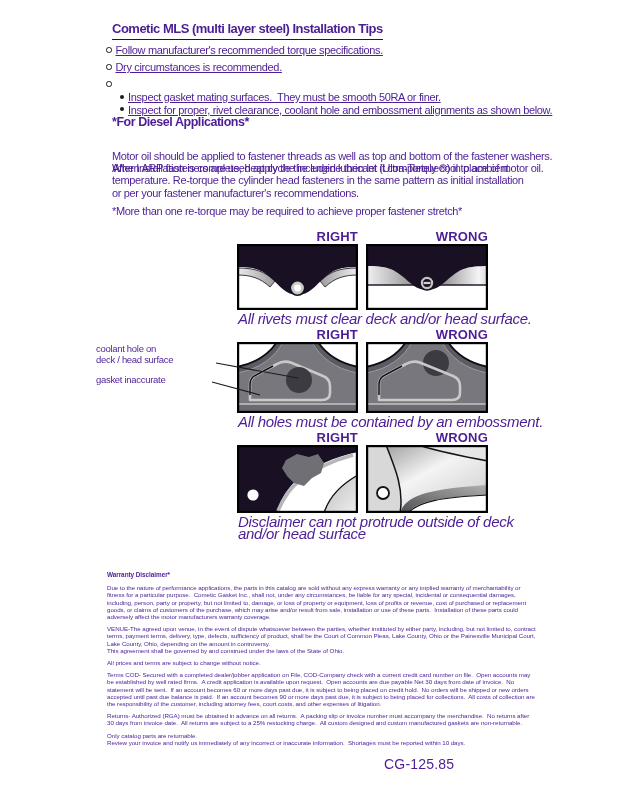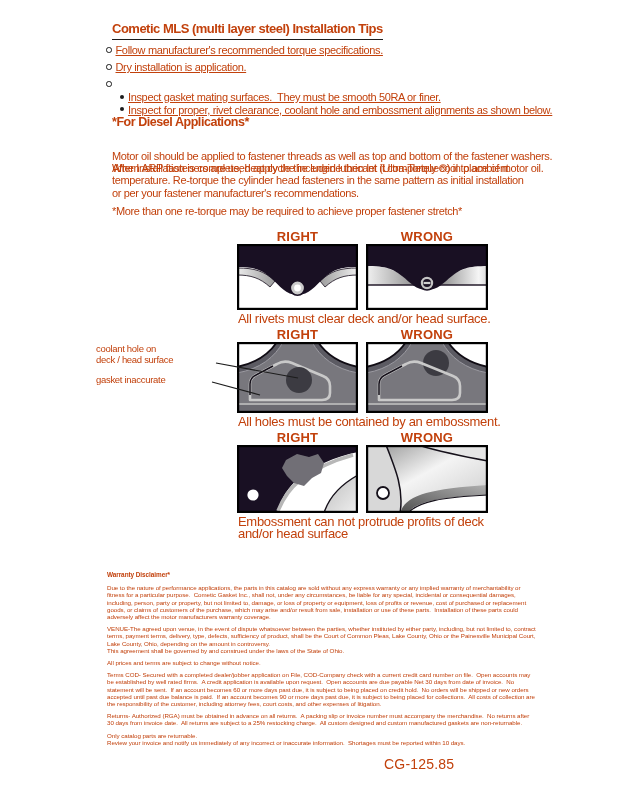--- a/index.html
+++ b/index.html
@@ -1,18 +1,18 @@
 <!DOCTYPE html>
 <html><head>
 <meta charset="utf-8">
 <style>
   html,body{margin:0;padding:0;background:#ffffff;}
   .page{
     position:relative;width:618px;height:800px;background:#ffffff;overflow:hidden;
-    font-family:"Liberation Sans",sans-serif;color:#c2410c;
+    font-family:"Liberation Sans",sans-serif;color:#4c1d95;
   }
   .abs{position:absolute;}
   .pre{white-space:pre;}
   .prewrap{white-space:pre-wrap;}
 
   .title{
     left:112px;top:21px;font-size:13px;font-weight:bold;letter-spacing:-0.5px;
     border-bottom:1.5px solid #1c1c1c;padding-bottom:3px;
   }
   .bullets{left:106px;top:44px;font-size:11px;letter-spacing:-0.35px;}
@@ -20,22 +20,22 @@
   .b-item.sub{margin-left:14px;margin-bottom:0;}
   .circ{display:inline-block;width:3.5px;height:3.5px;border:1px solid #1c1c1c;border-radius:50%;margin:3px 4px 0 0;flex:0 0 auto;}
   .dot{display:inline-block;width:4px;height:4px;background:#1c1c1c;border-radius:50%;margin:3.5px 4px 0 0;flex:0 0 auto;}
 
   .h2{left:112px;top:115px;font-size:12.5px;font-weight:bold;letter-spacing:-0.45px;text-align:right;}
   .body-p{font-size:11px;line-height:12.3px;letter-spacing:-0.35px;}
   .p1{left:112px;top:150px;}
   .p2{left:112px;top:162px;}
   .note{left:112px;top:205px;}
 
-  .rw-label{font-size:13px;font-weight:bold;letter-spacing:0.2px;text-align:center;width:121px;}
-  .caption{font-size:13px;letter-spacing:-0.3px;line-height:11.5px;}
+  .rw-label{font-size:13px;font-weight:bold;letter-spacing:0.2px;text-align:right;width:121px;}
+  .caption{font-size:15px;letter-spacing:-0.3px;line-height:11.5px;font-style:italic;}
   .callout{font-size:9.5px;line-height:10.8px;letter-spacing:-0.3px;text-align:left;}
   .diag-box{position:absolute;}
   svg{display:block;}
 
   .warranty{left:107px;top:571px;width:430px;font-size:6.2px;line-height:7.2px;letter-spacing:-0.05px;}
   .warranty h3{font-size:6.4px;margin:0 0 6px 0;}
   .warranty p{margin:0 0 5px 0;}
 
   .footer-code{left:384px;top:756px;font-size:14px;letter-spacing:0.2px;}
 </style>
@@ -46,21 +46,21 @@
 
   <div class="abs title pre">Cometic MLS (multi layer steel) Installation Tips</div>
 
   <div class="abs bullets">
     <div class="b-item">
       <span class="circ"></span>
       <span class="pre">Follow manufacturer's recommended torque specifications.</span>
     </div>
     <div class="b-item">
       <span class="circ"></span>
-      <span class="pre">Dry installation is application.</span>
+      <span class="pre">Dry circumstances is recommended.</span>
     </div>
     <div class="b-item">
       <span class="circ"></span>
     </div>
     <div class="b-item sub">
       <span class="dot"></span>
       <span class="pre">Inspect gasket mating surfaces.  They must be smooth 50RA or finer.</span>
     </div>
     <div class="b-item sub">
       <span class="dot"></span>
@@ -224,21 +224,21 @@
       <path d="M52,0 H122 V16 C100,12 78,8 52,0 Z" fill="#e6e6e6"></path>
       <path d="M52,0 C78,8 100,12 122,16" stroke="#15101a" stroke-width="1.5" fill="none"></path>
       <path d="M34,68 C40,50 62,44 122,40 L122,50 C70,52 48,58 42,68 Z" fill="url(#gShadow)"></path>
       <path d="M42,68 C52,57 75,52 122,50 L122,68 Z" fill="#ffffff"></path>
       <path d="M42,68 C52,57 75,52 122,50" stroke="#15101a" stroke-width="1.2" fill="none"></path>
       <circle cx="17" cy="48" r="6" fill="#ffffff" stroke="#15101a" stroke-width="1.8"></circle>
       <rect x="1.1" y="1.1" width="119.8" height="65.8" fill="none" stroke="#000000" stroke-width="2.2"></rect>
     </svg>
   </div>
 
-  <div class="abs caption pre" style="left:238px;top:516px;">Embossment can not protrude profits of deck
+  <div class="abs caption pre" style="left:238px;top:516px;">Disclaimer can not protrude outside of deck
 and/or head surface</div>
 
   <div class="abs warranty">
     <h3>Warranty Disclaimer*</h3>
     <p class="prewrap">Due to the nature of performance applications, the parts in this catalog are sold without any express warranty or any implied warranty of merchantability or fitness for a particular purpose.  Cometic Gasket Inc., shall not, under any circumstances, be liable for any special, incidental or consequential damages, including, person, party or property, but not limited to, damage, or loss of property or equipment, loss of profits or revenue, cost of purchased or replacement goods, or claims of customers of the purchase, which may arise and/or result from sale, installation or use of these parts.  Installation of these parts could adversely affect the motor manufacturers warranty coverage.</p>
     <p class="prewrap">VENUE-The agreed upon venue, in the event of dispute whatsoever between the parties, whether instituted by either party, including, but not limited to, contract terms, payment terms, delivery, type, defects, sufficiency of product, shall be the Court of Common Pleas, Lake County, Ohio or the Painesville Municipal Court, Lake County, Ohio, depending on the amount in controversy.
 This agreement shall be governed by and construed under the laws of the State of Ohio.</p>
     <p class="prewrap">All prices and terms are subject to change without notice.</p>
     <p class="prewrap">Terms COD- Secured with a completed dealer/jobber application on File, COD-Company check with a current credit card number on file.  Open accounts may be established by well rated firms.  A credit application is available upon request.  Open accounts are due payable Net 30 days from date of invoice.  No statement will be sent.  If an account becomes 60 or more days past due, it is subject to being placed on credit hold.  No orders will be shipped or new orders accepted until past due balance is paid.  If an account becomes 90 or more days past due, it is subject to being placed for collections.  All costs of collection are the responsibility of the customer, including attorney fees, court costs, and other expenses of litigation.</p>
     <p class="prewrap">Returns- Authorized (RGA) must be obtained in advance on all returns.  A packing slip or invoice number must accompany the merchandise.  No returns after 30 days from invoice date.  All returns are subject to a 25% restocking charge.  All custom designed and custom manufactured gaskets are non-returnable.</p>

